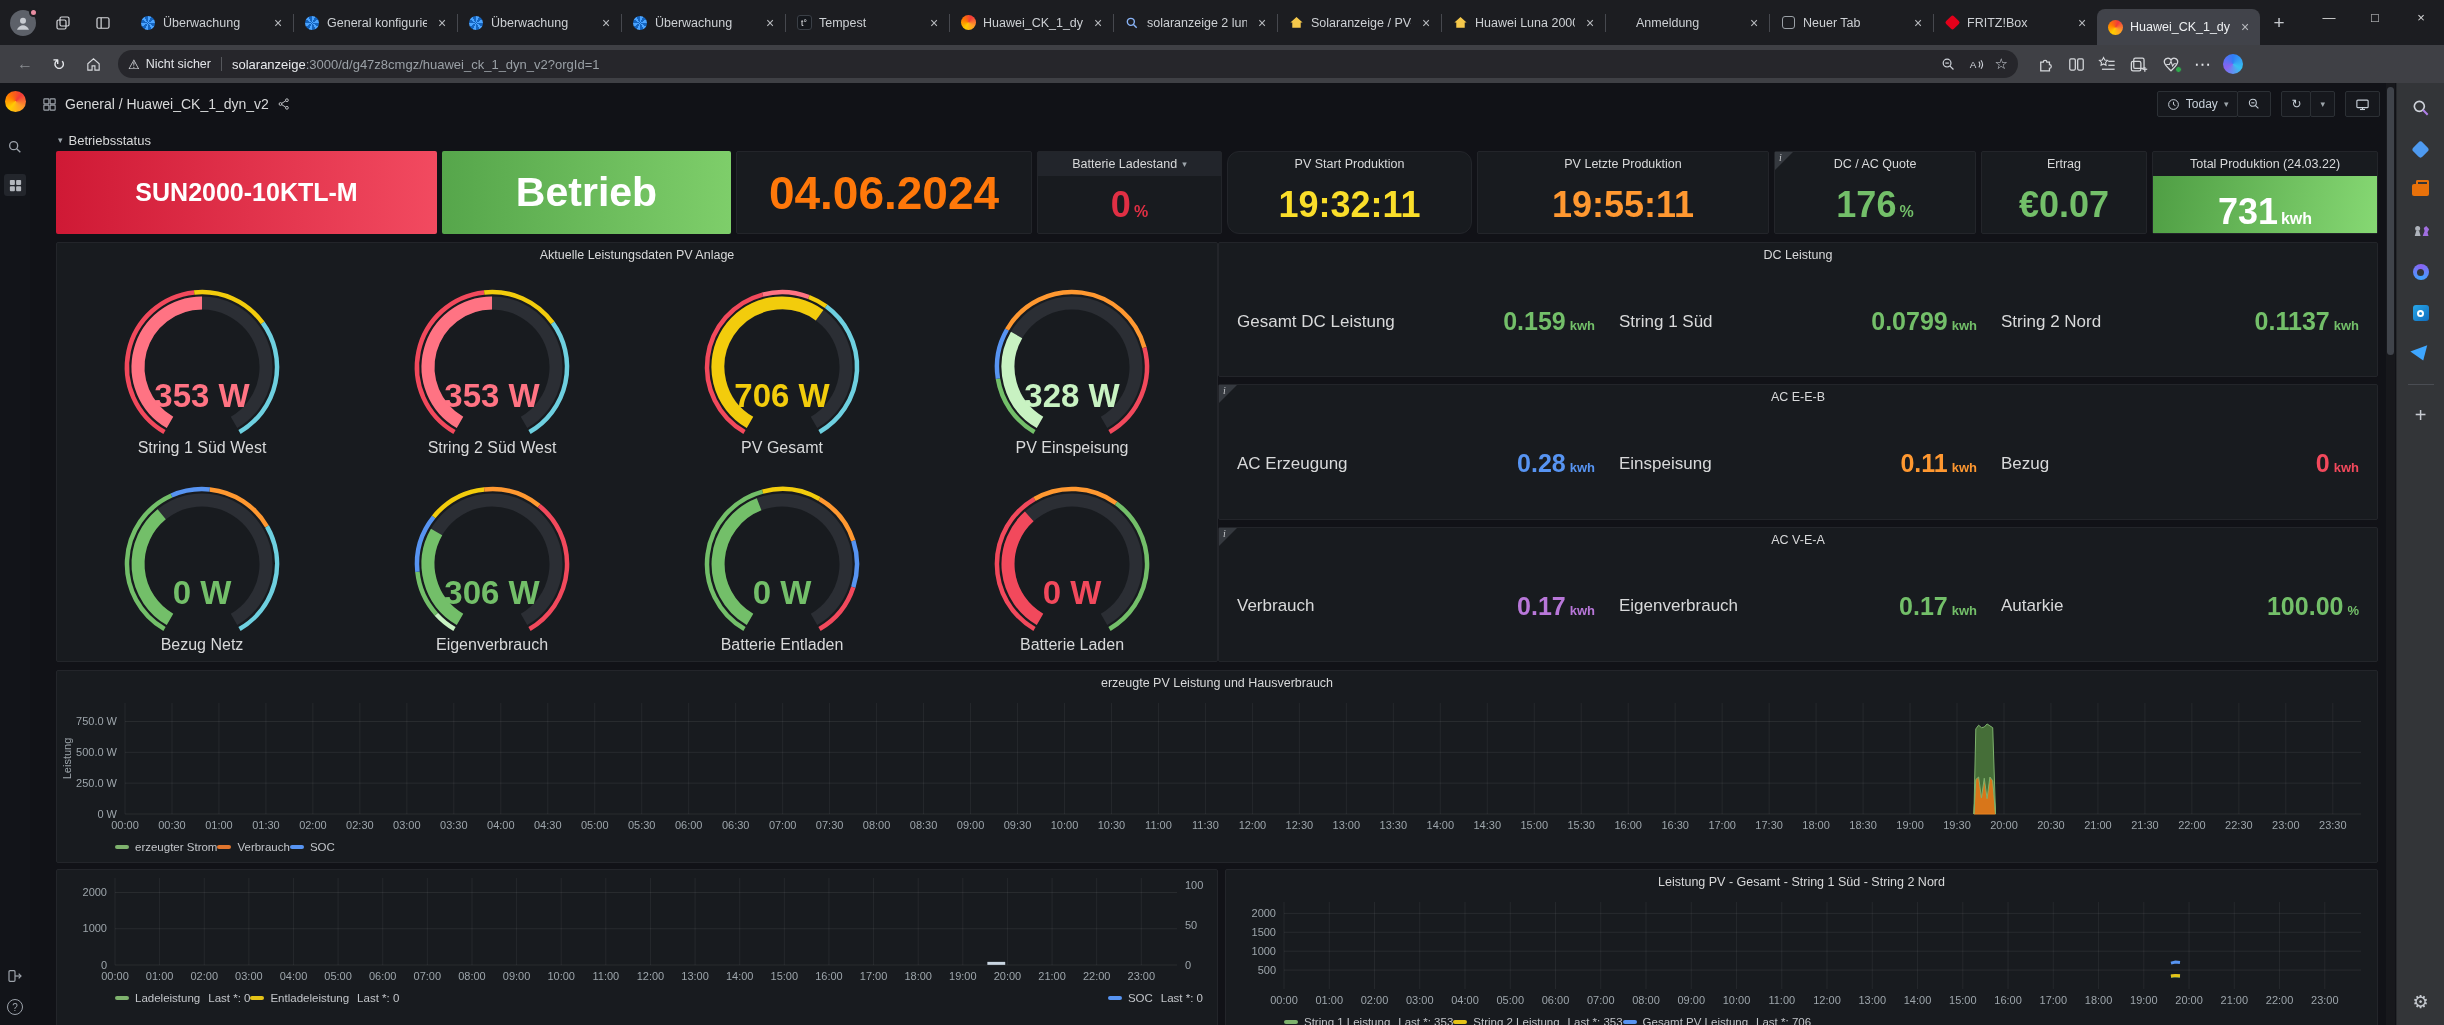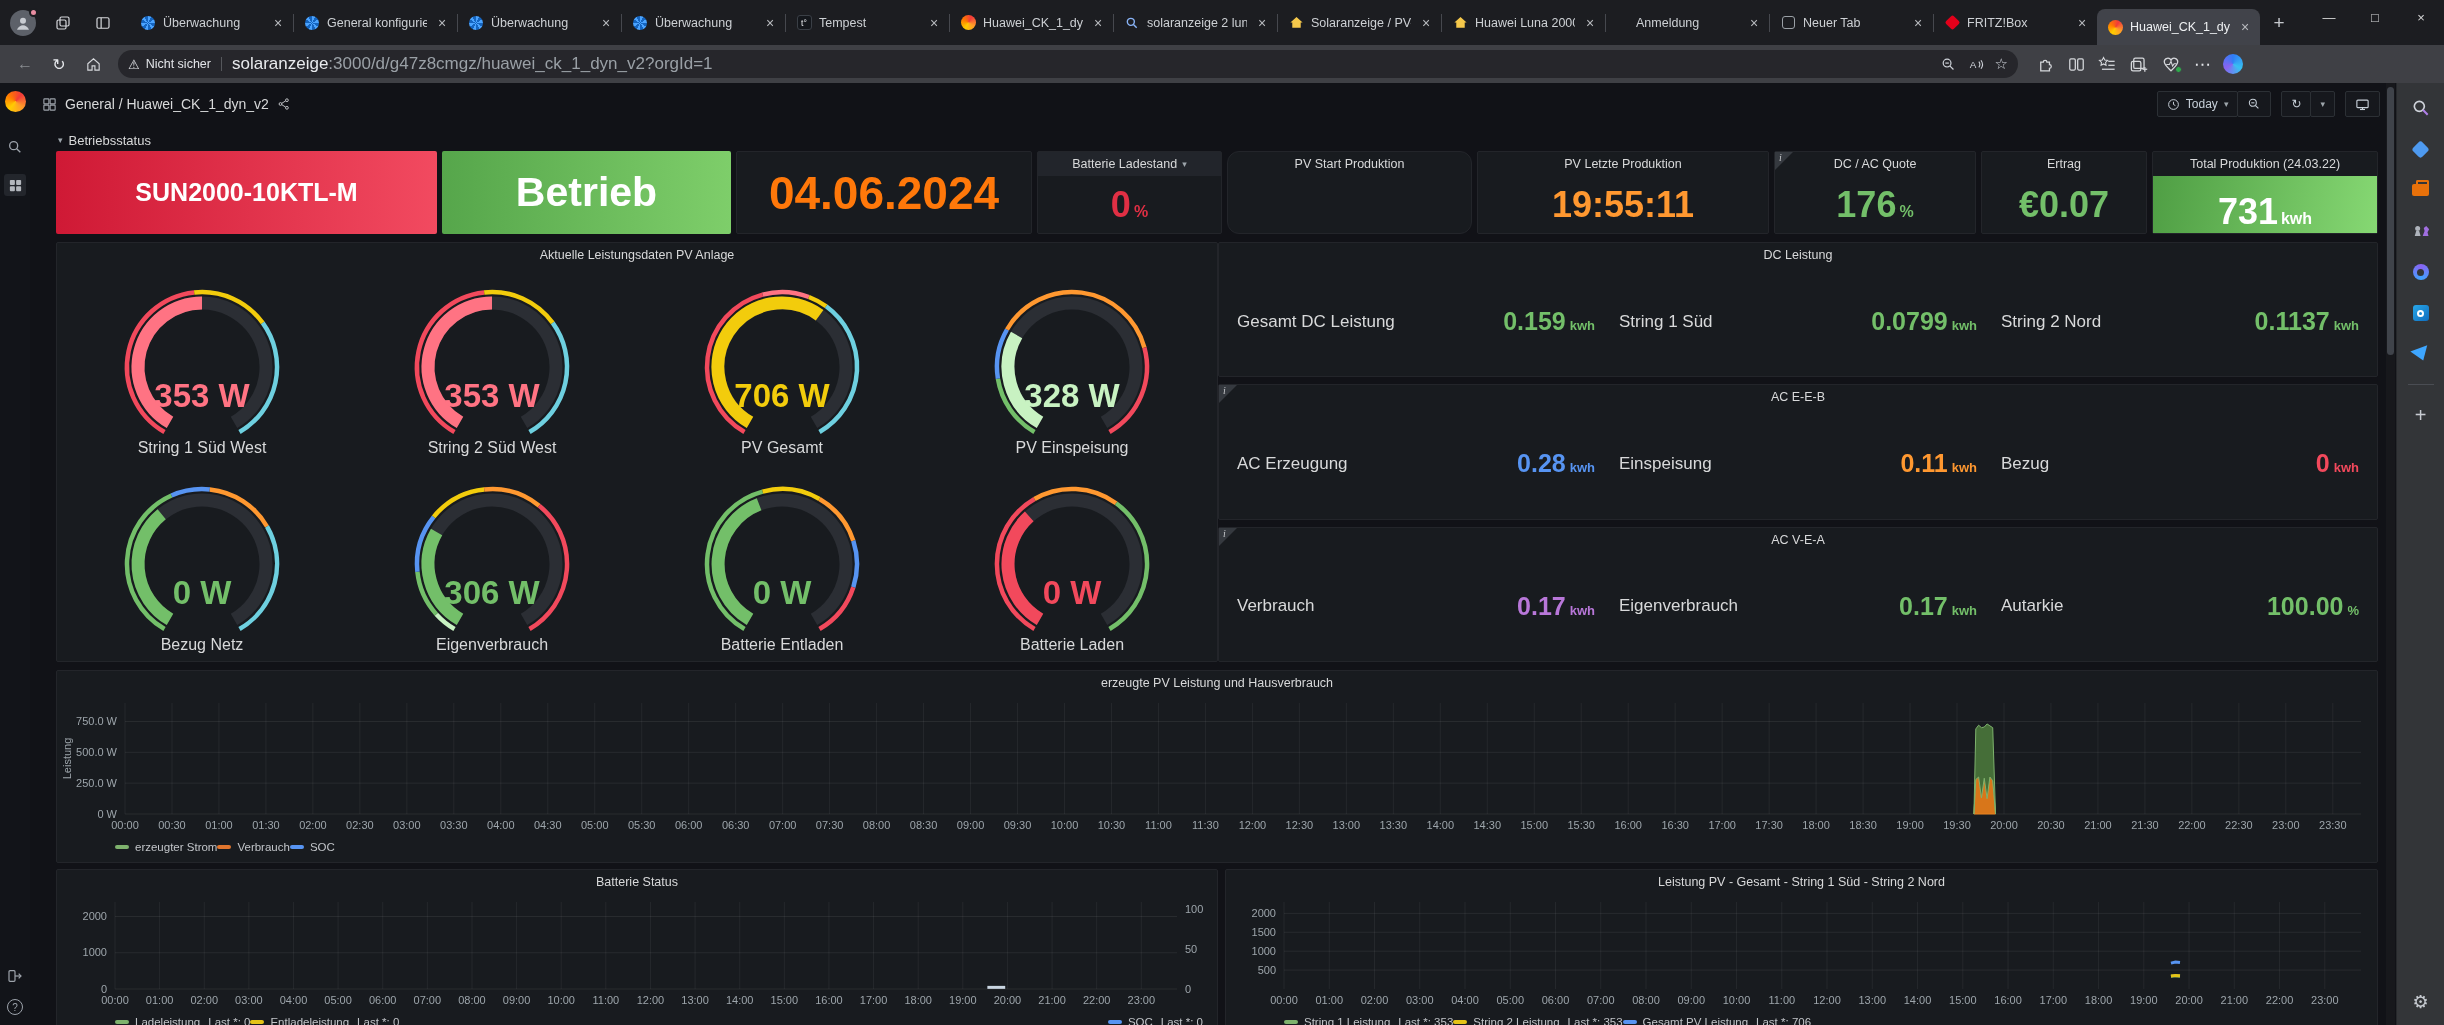--- a/index.html
+++ b/index.html
@@ -42,21 +42,21 @@
 
   .toolbar { height:38px; background:#3f4045; display:flex; align-items:center; padding:0 10px; gap:4px; }
   .nav-btn { width:30px; height:30px; display:flex; align-items:center; justify-content:center;
              color:#e4e6ea; font-size:16px; border-radius:4px; }
   .nav-btn.dim { color:#8a8d92; }
   .url-pill { flex:1; max-width:1900px; height:28px; background:#26262b; border-radius:14px;
               display:flex; align-items:center; padding:0 10px; margin:0 6px; }
   .url-sec { display:flex; align-items:center; gap:6px; color:#e2e4e8; font-size:12.5px; }
   .warn { color:#e2e4e8; font-size:13px; }
   .url-div { width:1px; height:14px; background:#55575c; margin:0 10px; }
-  .url-text { flex:1; font-size:17px; white-space:nowrap; overflow:hidden; }
+  .url-text { flex:1; font-size:13px; white-space:nowrap; overflow:hidden; }
   .url-host { color:#e8eaed; }
   .url-path { color:#9aa0a6; }
   .pill-icons { display:flex; align-items:center; gap:10px; color:#cfd3da; }
   .tb-right { display:flex; align-items:center; gap:12px; margin-left:8px; color:#e4e6ea; }
   .copilot { width:20px; height:20px; border-radius:50%;
              background:conic-gradient(#2f7df6,#37c1f1,#8a63f2,#2f7df6); }
   svg.lineicon { stroke:#d6d8dc; fill:none; stroke-width:1.6; }
 
   
   .app { display:flex; height:942px; }
@@ -484,20 +484,23 @@
           </div>
           <div class="val">
               <span class="vbig c-red">
                 <span>0</span>
                 <span class="vunit">%</span>
               </span>
             </div>
         </div>
         <div class="panel stat" style="width:245px;border-radius:12px;">
           <div class="p-title">PV Start Produktion</div>
+          <div class="val">
+              <span class="vbig c-yellow">19:32:11</span>
+            </div>
         </div>
         <div class="panel stat" style="width:292px;">
           <div class="p-title">PV Letzte Produktion</div>
           <div class="val">
               <span class="vbig c-orange">19:55:11</span>
             </div>
         </div>
         <div class="panel stat" style="width:202px;">
           <span class="icorner"></span>
             <span class="icorner-i">i</span>
@@ -836,21 +839,20 @@
             </span>
             <span class="legend-item">
               <span class="legend-marker" style="background: rgb(87, 148, 242);"></span>
               <span>SOC</span>
             </span>
           </div>
       </div>
 
       <div class="bottom-row">
         <div class="panel chart-panel" id="chart-batt">
-          <div class="p-title">Batterie Status</div>
           <svg class="ts" viewBox="0 0 1160 119">
               <line x1="58" y1="8" x2="58" y2="95" stroke="rgba(255,255,255,0.06)"></line>
               <text x="58" y="110" text-anchor="middle" fill="#9da5ab" font-size="11">00:00</text>
               <line x1="102.62184873949579" y1="8" x2="102.62184873949579" y2="95" stroke="rgba(255,255,255,0.06)"></line>
               <text x="102.62184873949579" y="110" text-anchor="middle" fill="#9da5ab" font-size="11">01:00</text>
               <line x1="147.24369747899158" y1="8" x2="147.24369747899158" y2="95" stroke="rgba(255,255,255,0.06)"></line>
               <text x="147.24369747899158" y="110" text-anchor="middle" fill="#9da5ab" font-size="11">02:00</text>
               <line x1="191.8655462184874" y1="8" x2="191.8655462184874" y2="95" stroke="rgba(255,255,255,0.06)"></line>
               <text x="191.8655462184874" y="110" text-anchor="middle" fill="#9da5ab" font-size="11">03:00</text>
               <line x1="236.48739495798318" y1="8" x2="236.48739495798318" y2="95" stroke="rgba(255,255,255,0.06)"></line>

